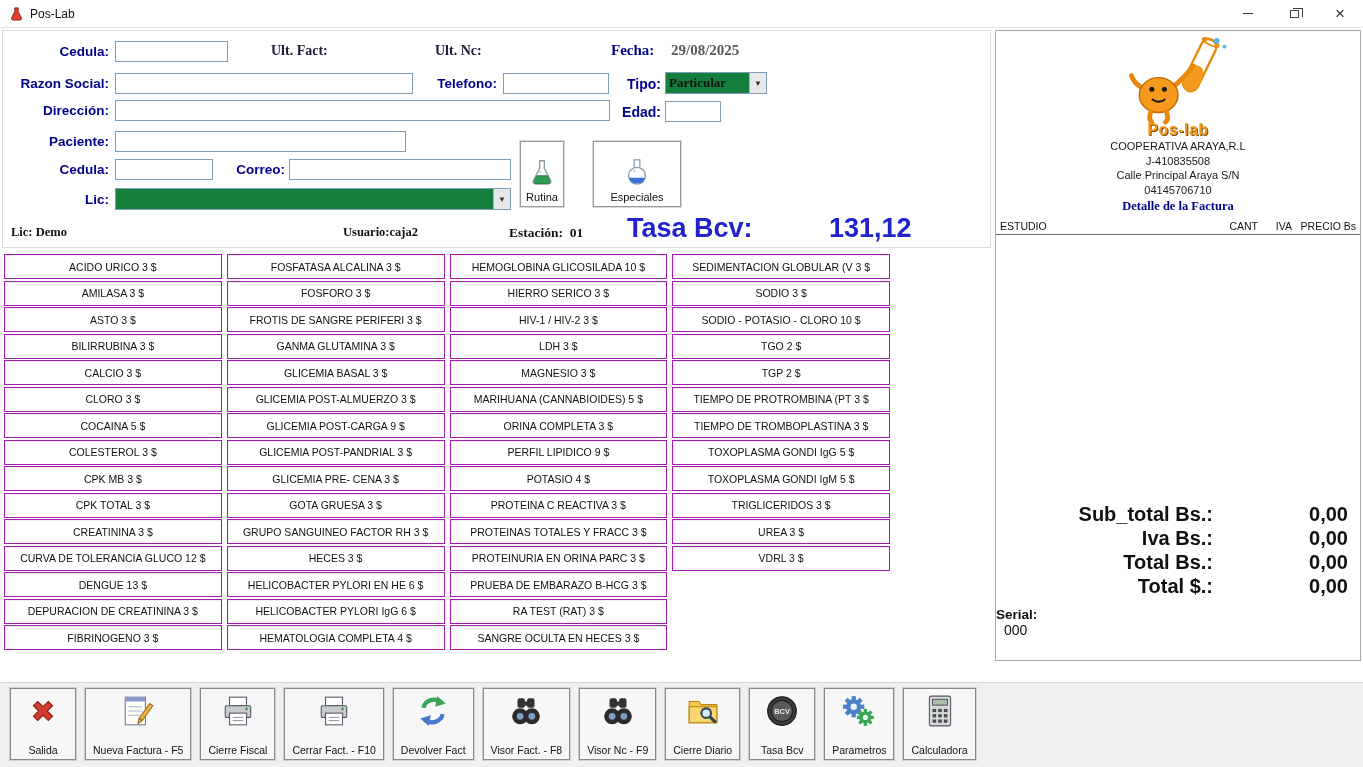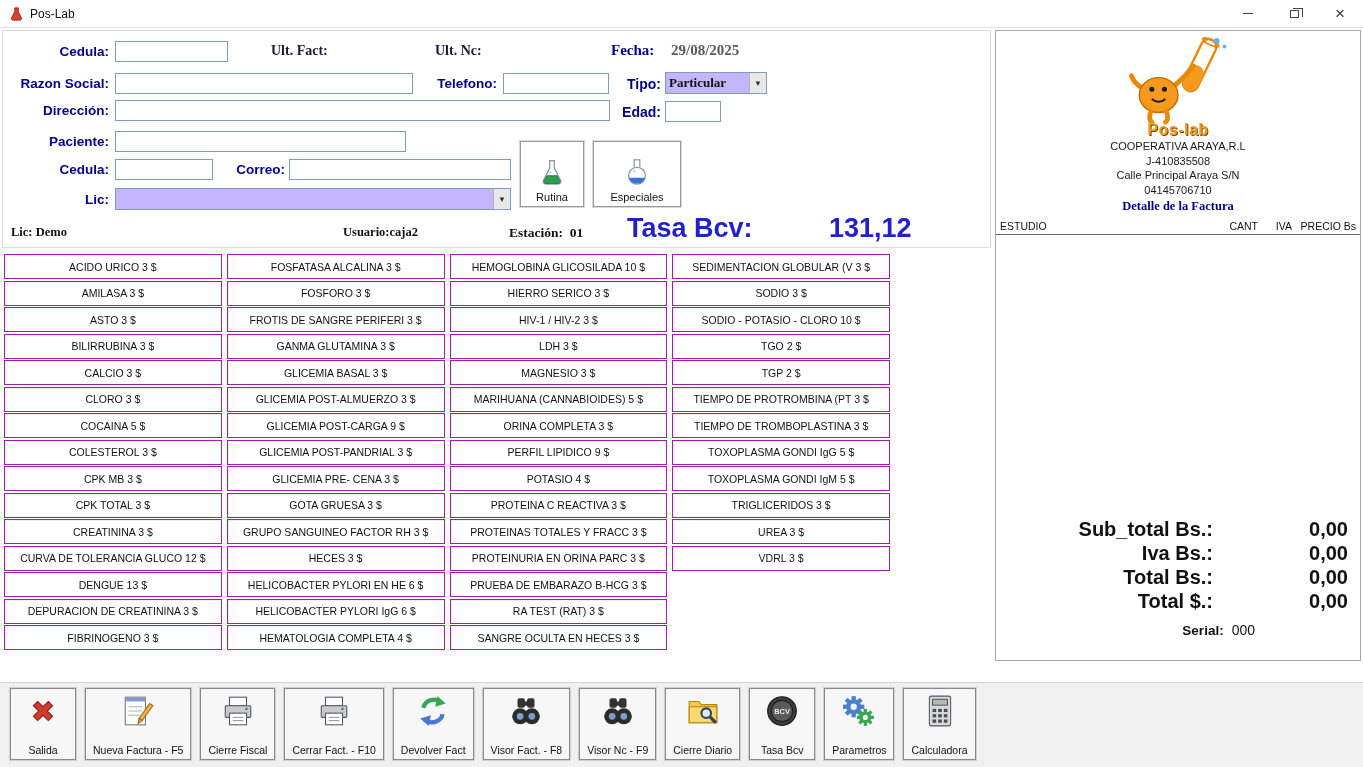--- a/index.html
+++ b/index.html
@@ -22,27 +22,27 @@
   .icon-close { font-size:17px; line-height:1; }
 
   
   .form-area { position:absolute; left:2px; top:30px; width:989px; height:218px;
                background:#fff; border:1px solid #dcdcdc; }
   .flabel { position:absolute; color:#00008b; font-weight:bold; font-size:13.5px; text-align:right; }
   .slabel { position:absolute; color:#1a1a3a; font-weight:bold; font-size:14px;
             font-family:"Liberation Serif", serif; }
   .tb { position:absolute; border:1px solid #7f9db9; background:#fff; height:21px;
         font-size:12px; padding:0 3px; font-family:"Liberation Sans", sans-serif; }
-  .combo { position:absolute; height:22px; border:1px solid #7f9db9; background:#c4b5fd;
+  .combo { position:absolute; height:22px; border:1px solid #7f9db9; background:#15803d;
            display:flex; cursor:pointer; }
   .combo-text { flex:1; font-size:13px; font-weight:bold; padding:2px 3px 0;
                 font-family:"Liberation Serif", serif; color:#111; white-space:nowrap; overflow:hidden; }
   .combo-arrow { width:17px; background:#e8e8e8; border-left:1px solid #b5b5b5;
                  display:flex; align-items:center; justify-content:center; font-size:8px; color:#333; }
-  .flask-btn { position:absolute; width:64px; height:66px; background:#fff;
+  .flask-btn { position:absolute; width:44px; height:66px; background:#fff;
                border:1px solid #9a9a9a; outline:1px solid #d8d8d8;
                display:flex; flex-direction:column; align-items:center; justify-content:flex-end;
                padding-bottom:3px; gap:2px; font-size:11px; color:#111; cursor:pointer; }
   .flask-btn svg { width:30px; height:30px; }
   .status-item { position:absolute; font-weight:bold; font-size:12.5px; color:#111;
                  font-family:"Liberation Serif", serif; white-space:pre; }
   .tasa { position:absolute; font-weight:bold; font-size:27px; color:#2222cc; white-space:pre; }
 
   
   .test-grid { position:absolute; left:4px; top:254px; width:886px; display:flex; gap:5px; }
@@ -66,21 +66,21 @@
   .dh-cant { width:42px; text-align:right; }
   .dh-iva { width:34px; text-align:right; }
   .dh-precio { width:64px; text-align:right; }
   .detail-items { flex:1; }
   .totals { padding-right:12px; }
   .total-row { display:flex; justify-content:flex-end; font-weight:bold; font-size:20px;
                color:#111; margin:1px 0; }
   .total-label { text-align:right; }
   .total-value { width:135px; text-align:right; }
   .serial-row { display:flex; justify-content:flex-end; padding-right:105px; margin:8px 0 22px;
-                align-items:flex-end; }
+                align-items:flex-start;flex-direction:column; }
   .serial-label { font-weight:bold; font-size:13.5px; color:#111; }
   .serial-value { font-weight:normal; font-size:14px; color:#111; margin-left:8px; }
 
   
   .toolbar { position:absolute; left:0; top:682px; width:1363px; height:85px; background:#f0f0f0;
              border-top:1px solid #d5d5d5; display:flex; align-items:flex-start; gap:9px;
              padding:5px 0 0 10px; }
   .tool-btn { height:72px; min-width:66px; padding:5px 7px 3px; background:#f7f7f7;
               border:1px solid #8a8a8a; outline:1px solid #d0d0d0;
               display:flex; flex-direction:column; align-items:center; justify-content:space-between;

